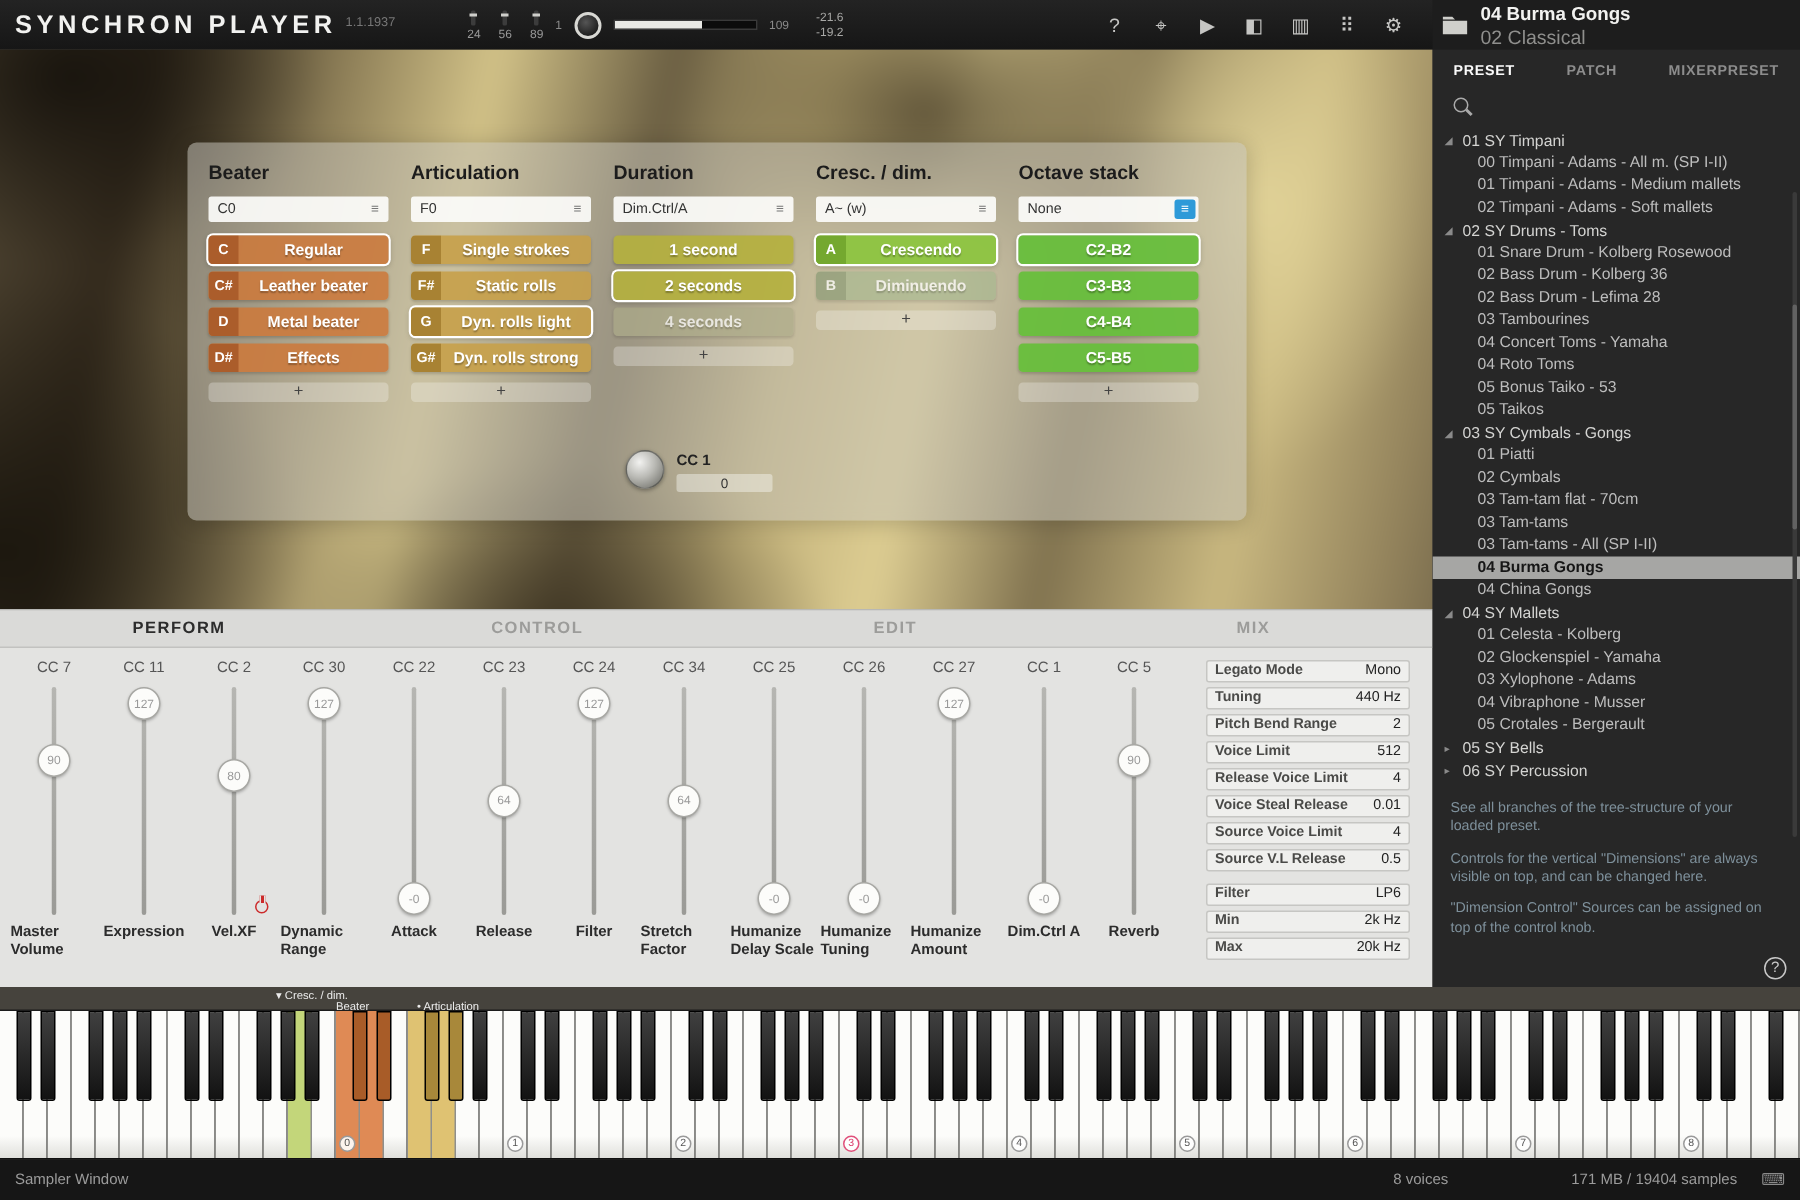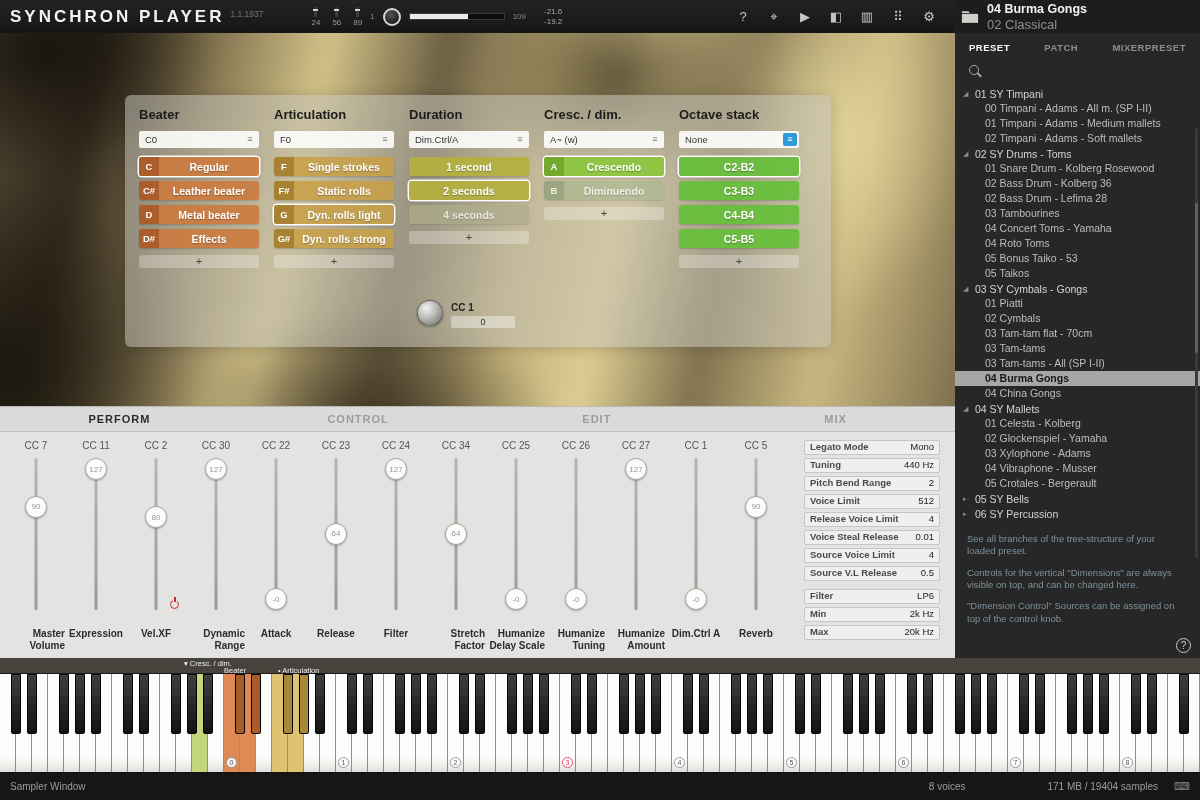--- a/index.html
+++ b/index.html
@@ -71,21 +71,21 @@
   #vtabs { height:25px; display:flex; background:#dadad8; border-bottom:1px solid #c2c2c0; }
   .vtab { flex:1; display:flex; align-items:center; justify-content:center; font-size:11px; letter-spacing:1px; color:#9c9c9a; font-weight:bold; cursor:pointer; }
   .vtab.act { color:#2c2c2c; }
   #perform-body { display:flex; padding:8px 6px 0 6px; }
   #faders-row { display:flex; width:784px; }
   .fader { width:60px; position:relative; display:flex; flex-direction:column; align-items:center; }
   .fcc { font-size:10px; color:#555; height:16px; }
   .ftw { position:relative; width:22px; height:152px; margin-top:2px; cursor:pointer; }
   .ftrack { position:absolute; left:50%; top:0; bottom:0; width:3px; transform:translateX(-50%); background:linear-gradient(#b6b6b2,#9a9a96); border-radius:2px; }
   .fhandle { position:absolute; left:50%; transform:translateX(-50%); width:22px; height:22px; border-radius:50%; background:#fcfcfa; border:1px solid #a8a8a4; box-shadow:0 1px 2px rgba(0,0,0,.25); font-size:8px; color:#999; display:flex; align-items:center; justify-content:center; }
-  .fname { margin-top:18px; font-size:10px; font-weight:bold; color:#2c2c2c; text-align:right; line-height:1.15; max-width:58px; }
+  .fname { margin-top:6px; font-size:10px; font-weight:bold; color:#2c2c2c; text-align:left; line-height:1.15; max-width:58px; }
   .power { position:absolute; top:160px; right:7px; width:9px; height:9px; border:1.5px solid #cc2a2a; border-radius:50%; cursor:pointer; }
   .power::after { content:""; position:absolute; left:50%; top:-4px; transform:translateX(-50%); width:2px; height:5px; background:#cc2a2a; border-left:1px solid #e3e3e1; border-right:1px solid #e3e3e1; }
   #settings-list { width:136px; margin-left:14px; }
   .srow { display:flex; height:15px; align-items:flex-start; background:#efefed; border:1px solid #c6c6c3; border-radius:2px; margin-bottom:3px; padding:0 5px; font-size:9.5px; cursor:pointer; }
   .slabel { flex:1; color:#4a4a48; font-weight:bold; }
   .svalue { color:#222; }
 
   
   #sidebar { width:245px; background:#272727; position:relative; overflow:hidden; }
   #sidebar-tabs { display:flex; justify-content:space-between; padding:9px 14px 6px; font-size:9.5px; letter-spacing:.5px; }

